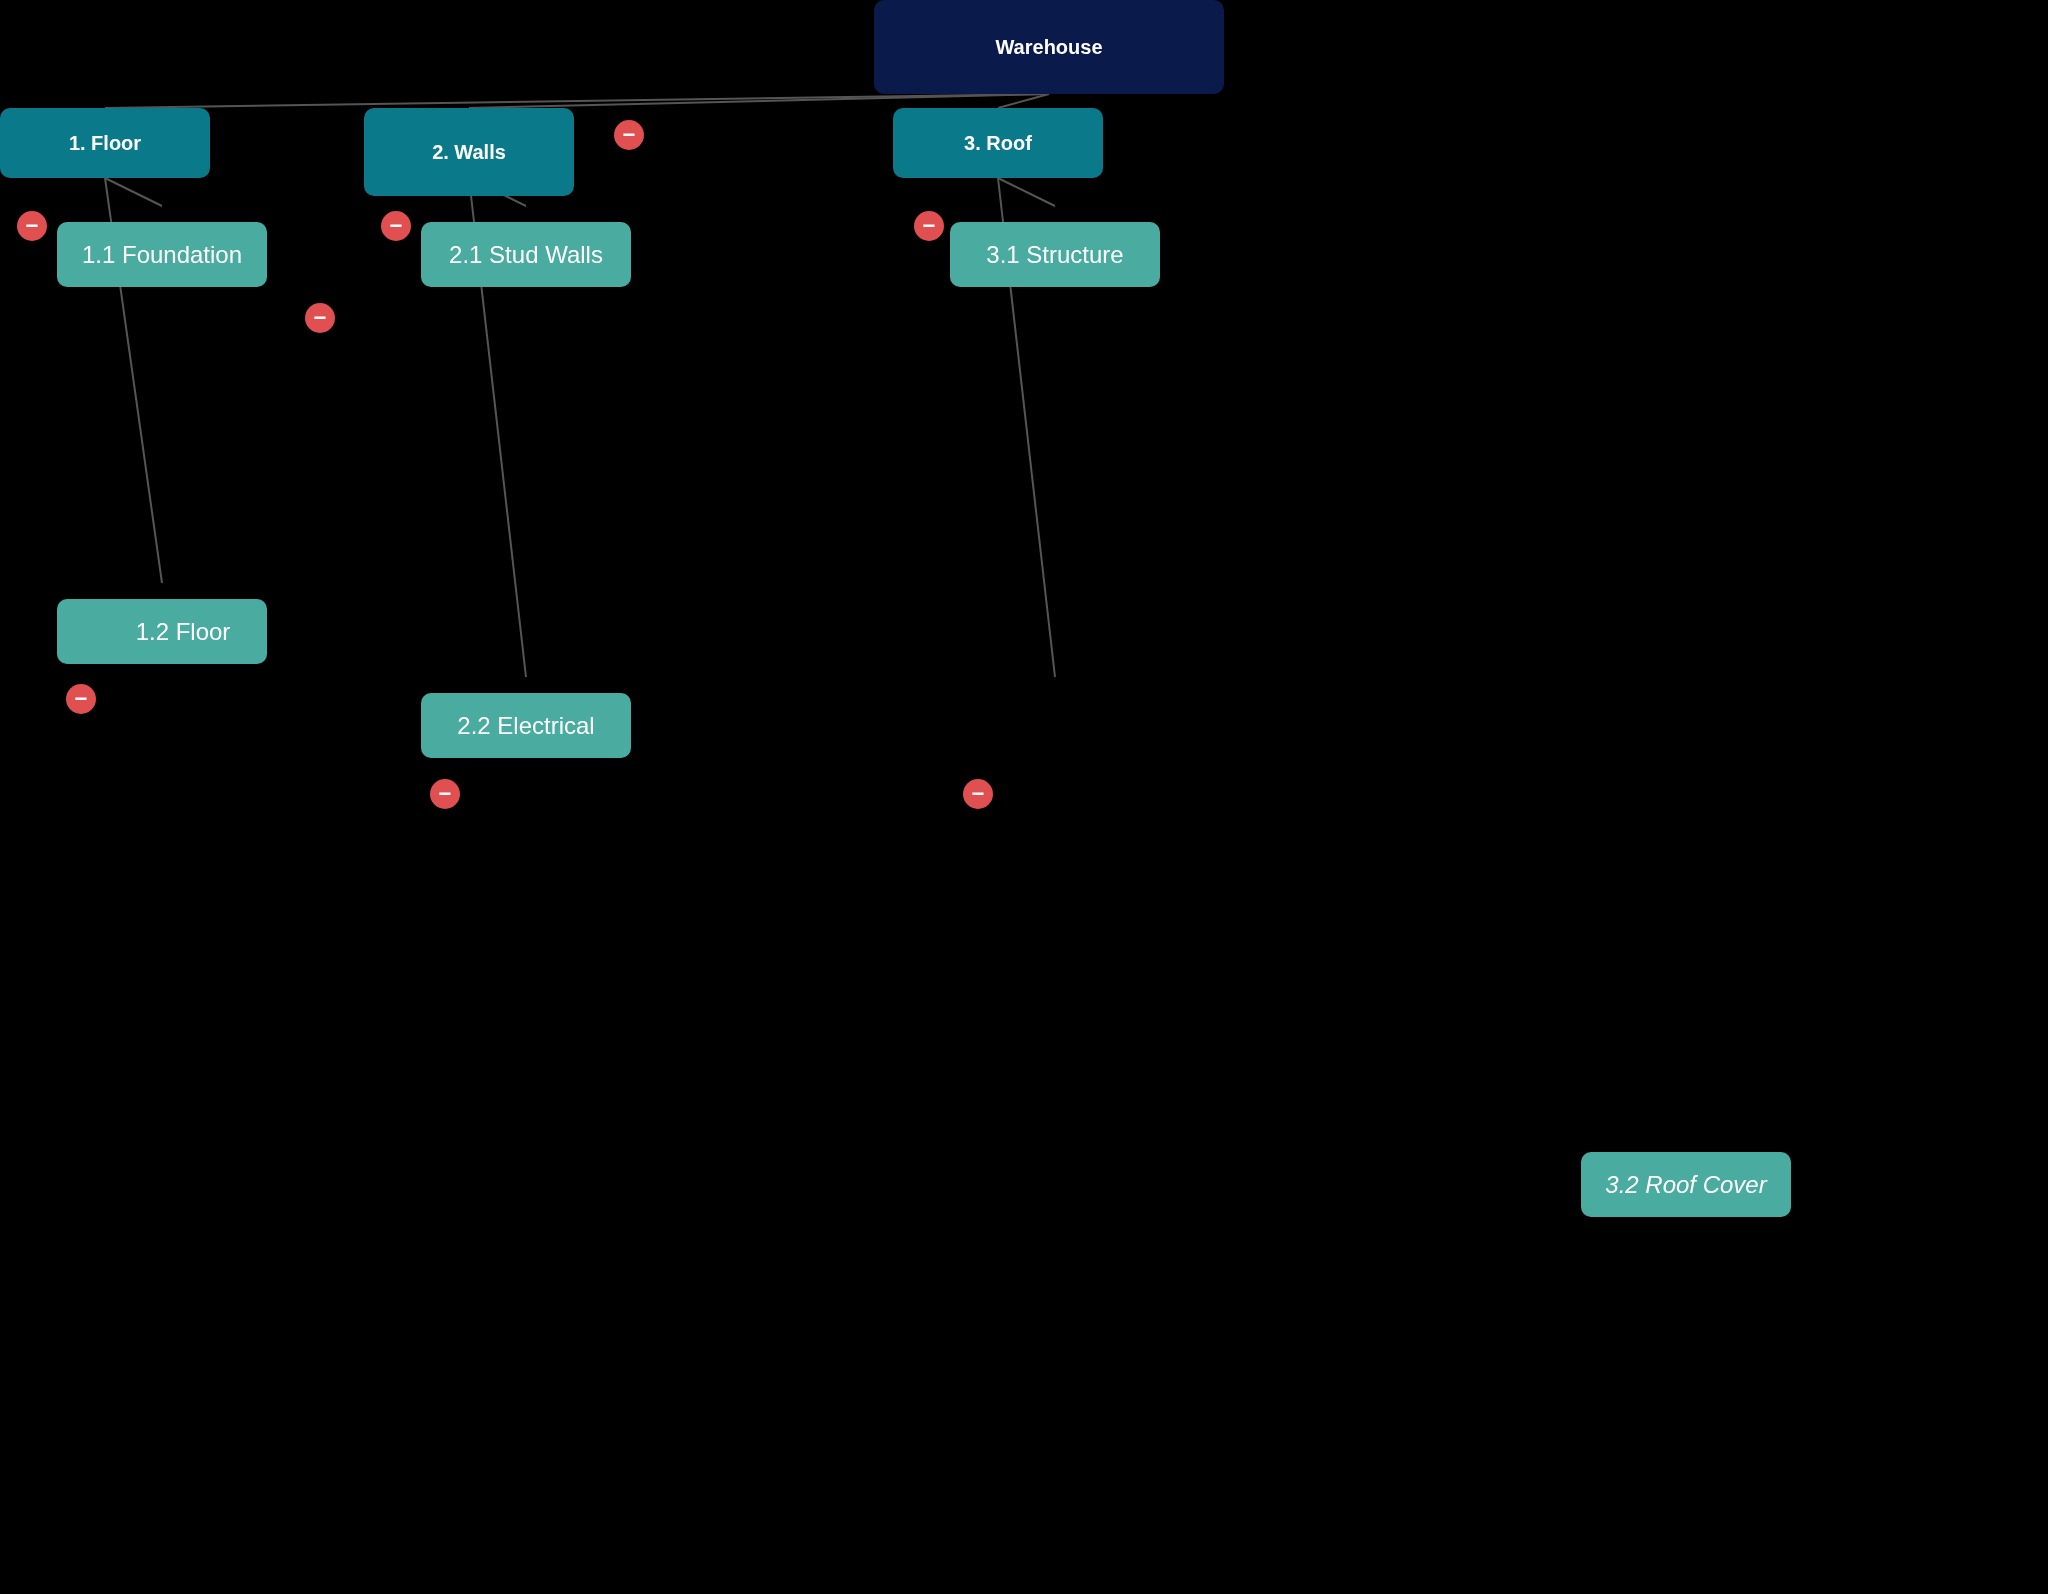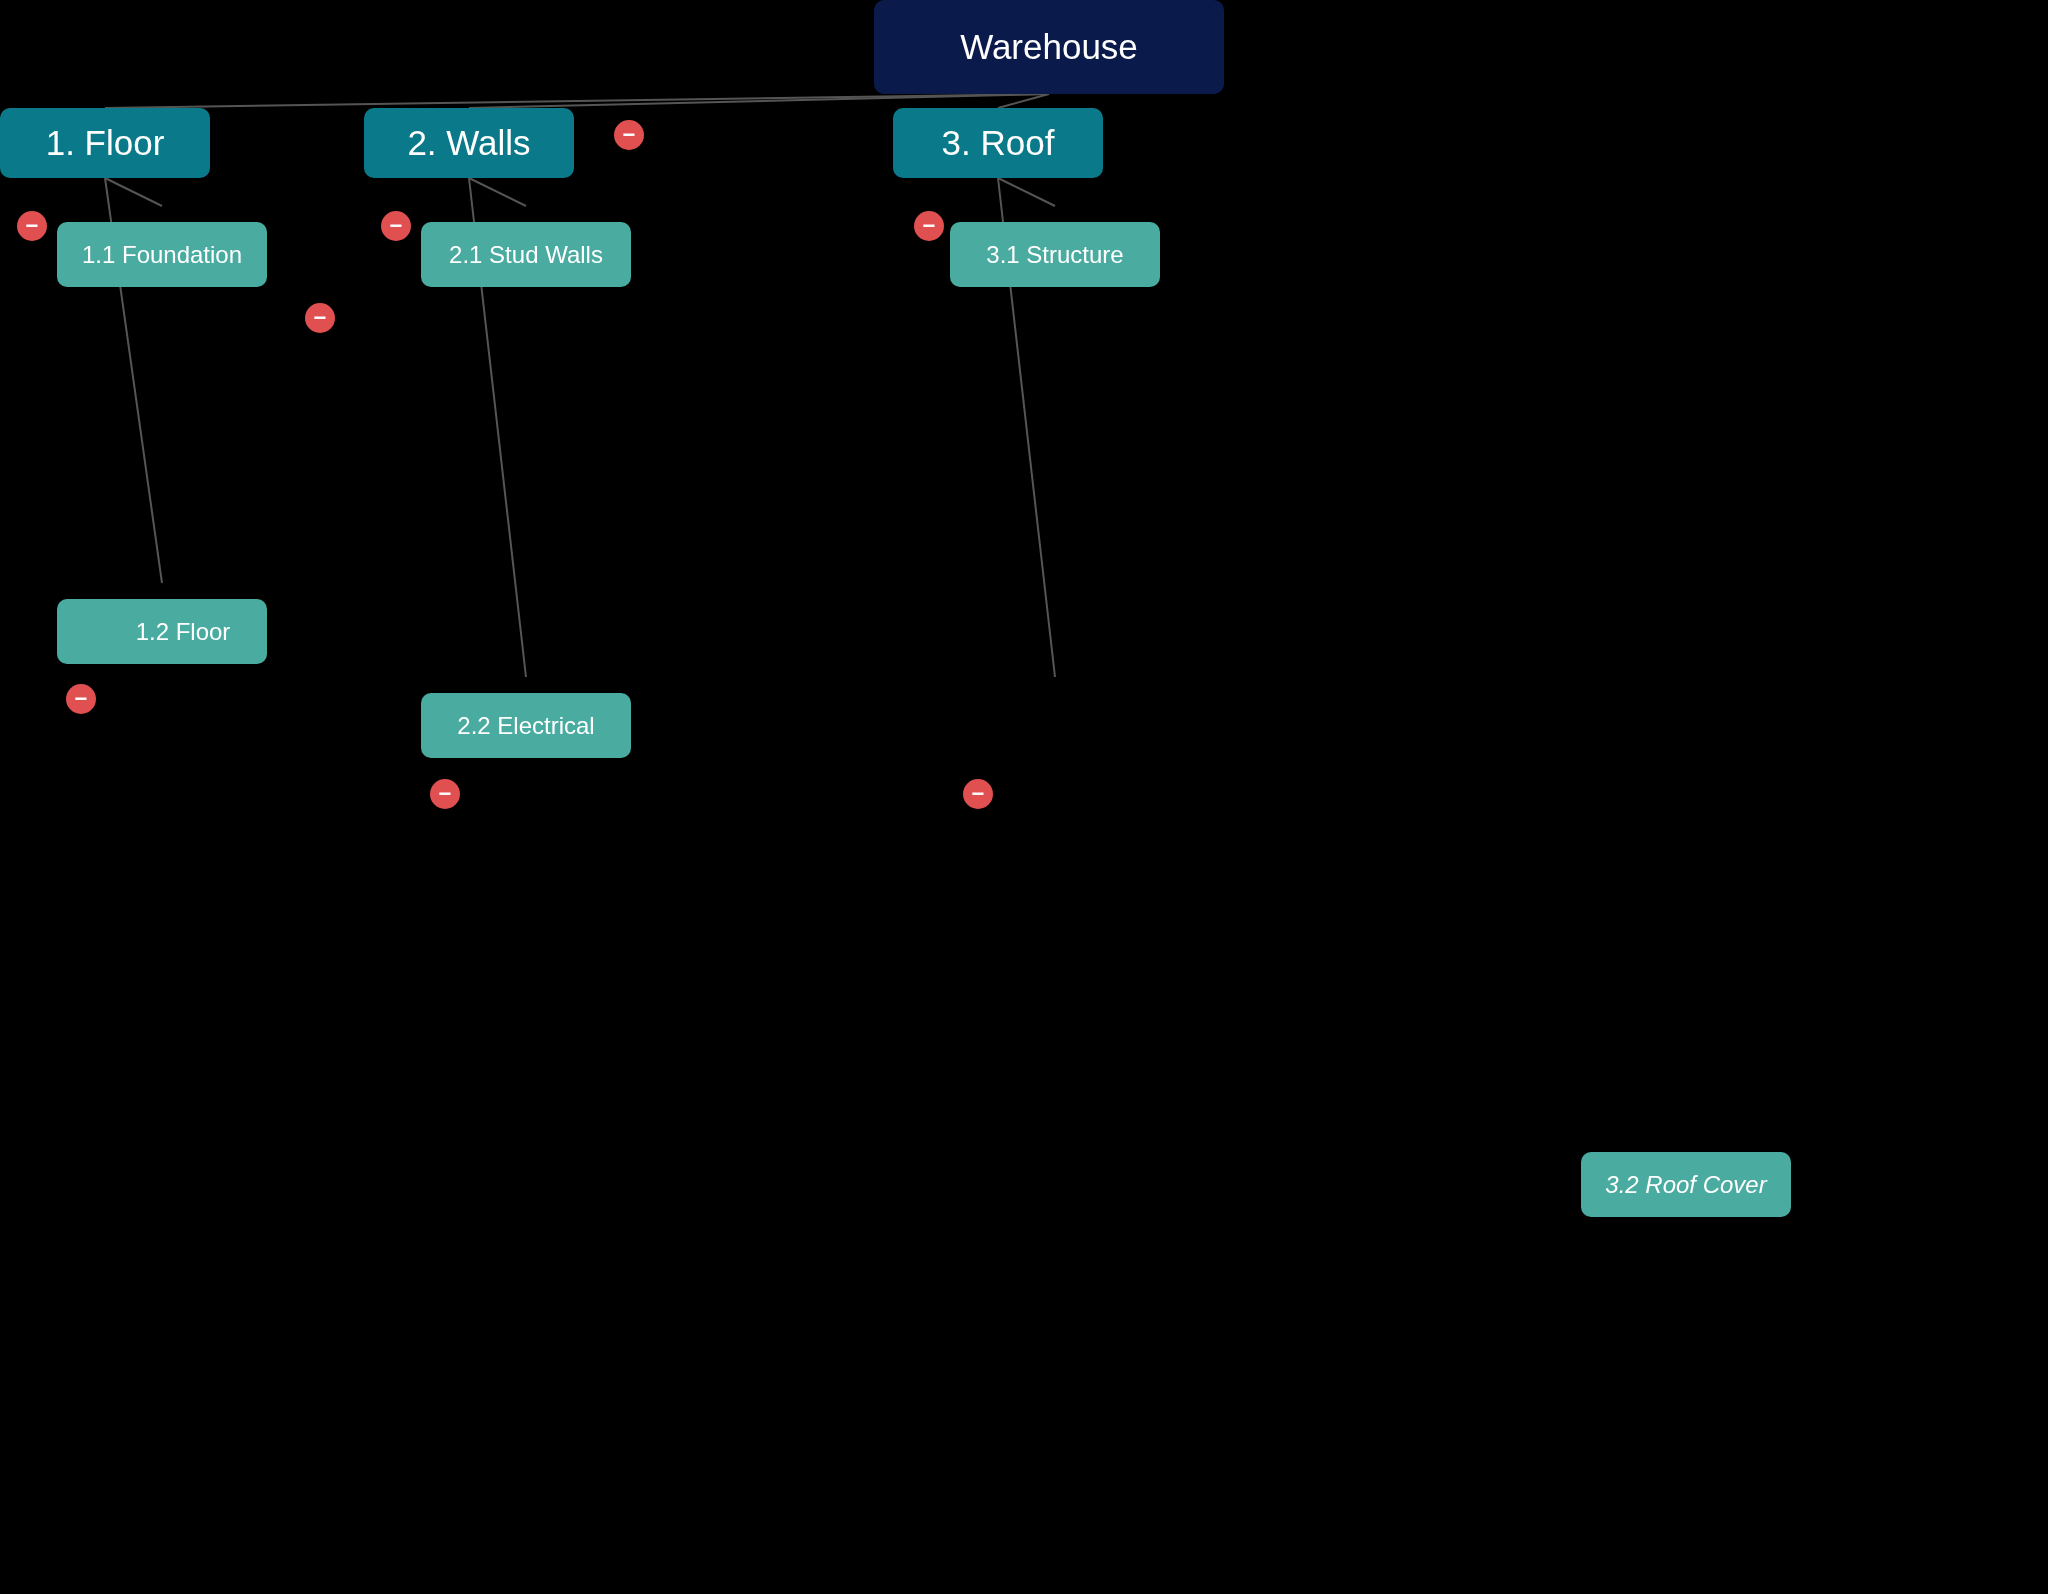--- a/index.html
+++ b/index.html
@@ -12,22 +12,22 @@
       font-family: Arial, sans-serif;
     }
 
     .node {
       position: absolute;
       border-radius: 10px;
       display: flex;
       align-items: center;
       justify-content: center;
       color: #fff;
-      font-weight: normal;
-      font-size: 35px;
+      font-weight: bold;
+      font-size: 20px;
       cursor: pointer;
     }
 
     .root-node {
       background: #0a1a4a;
       width: 350px;
       height: 94px;
       top: 0;
       left: 874px;
     }
@@ -95,21 +95,21 @@
 
   <line x1="998" y1="178" x2="1055" y2="206" stroke="#555" stroke-width="2"></line>
 
   <line x1="998" y1="178" x2="1055" y2="677" stroke="#555" stroke-width="2"></line>
 </svg>
 
 <div class="node root-node" style="left:874px; top:0px; width:350px; height:94px;">Warehouse</div>
 
 <div class="node level1-node" style="left:0px; top:108px; width:210px; height:70px;">1. Floor</div>
 
-<div class="node level1-node" style="left:364px; top:108px; width:210px; height:70px;">2. Walls</div>
+<div class="node level1-node" style="left:364px; top:108px; width:210px; height:88px;">2. Walls</div>
 
 <div class="node level1-node" style="left:893px; top:108px; width:210px; height:70px;">3. Roof</div>
 
 <div class="node level2-node" style="left:57px; top:206px; width:210px; height:65px;">1.1 Foundation</div>
 
 <div class="node level2-node" style="left:57px; top:583px; width:210px; height:65px;padding-left:42px;">1.2 Floor</div>
 
 <div class="node level2-node" style="left:421px; top:206px; width:210px; height:65px;">2.1 Stud Walls</div>
 
 <div class="node level2-node" style="left:421px; top:677px; width:210px; height:65px;">2.2 Electrical</div>

